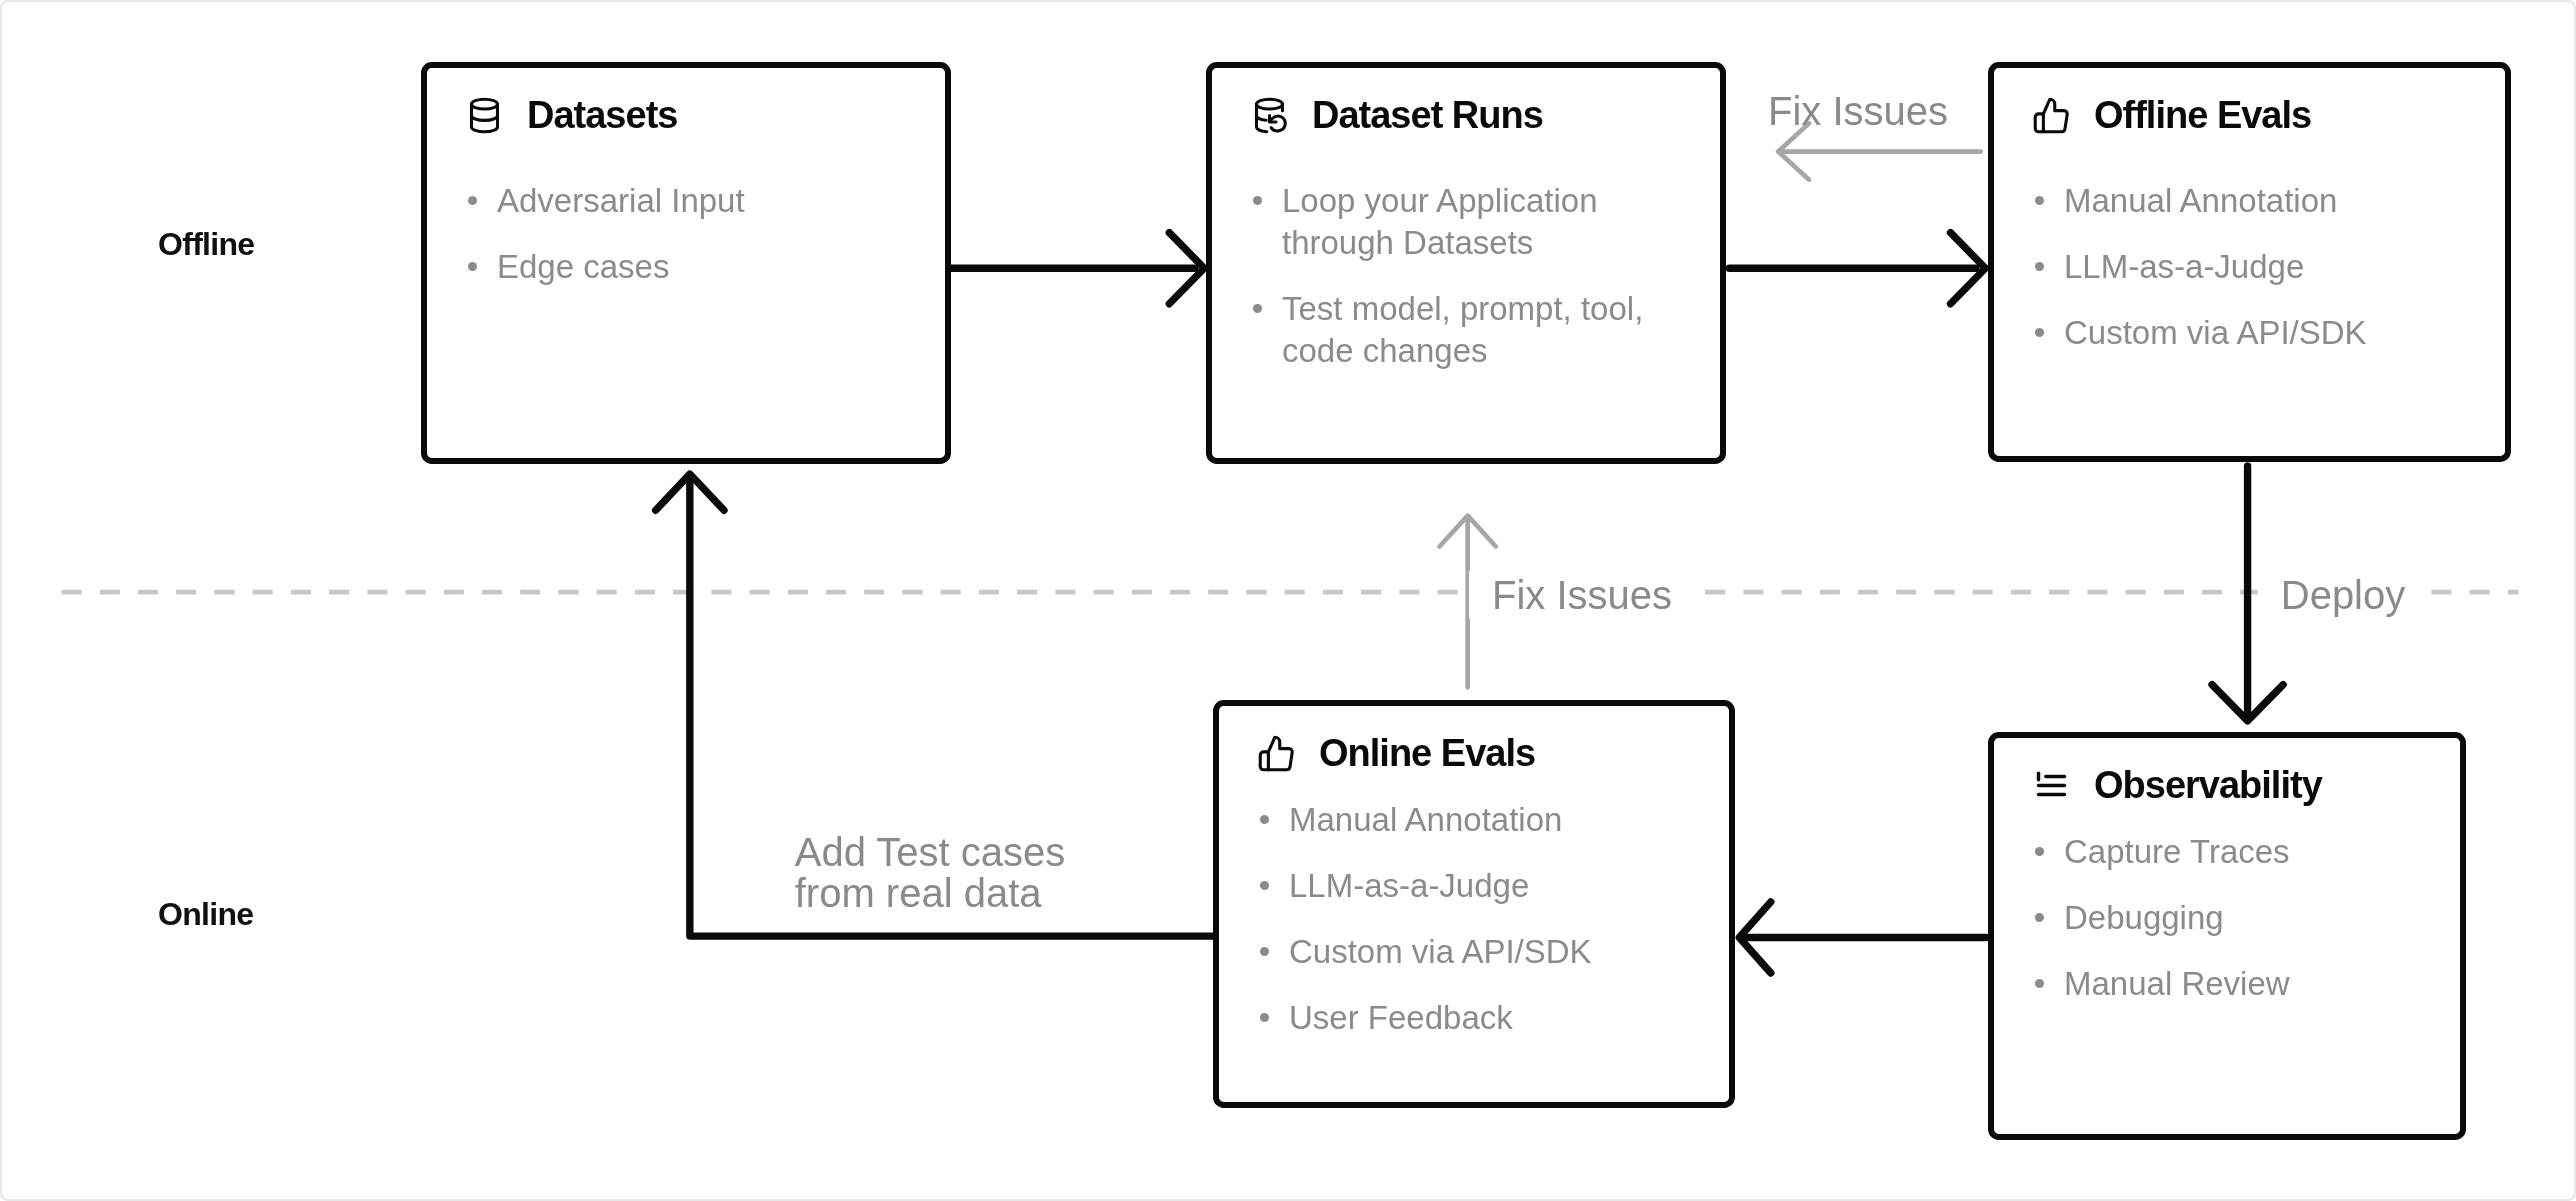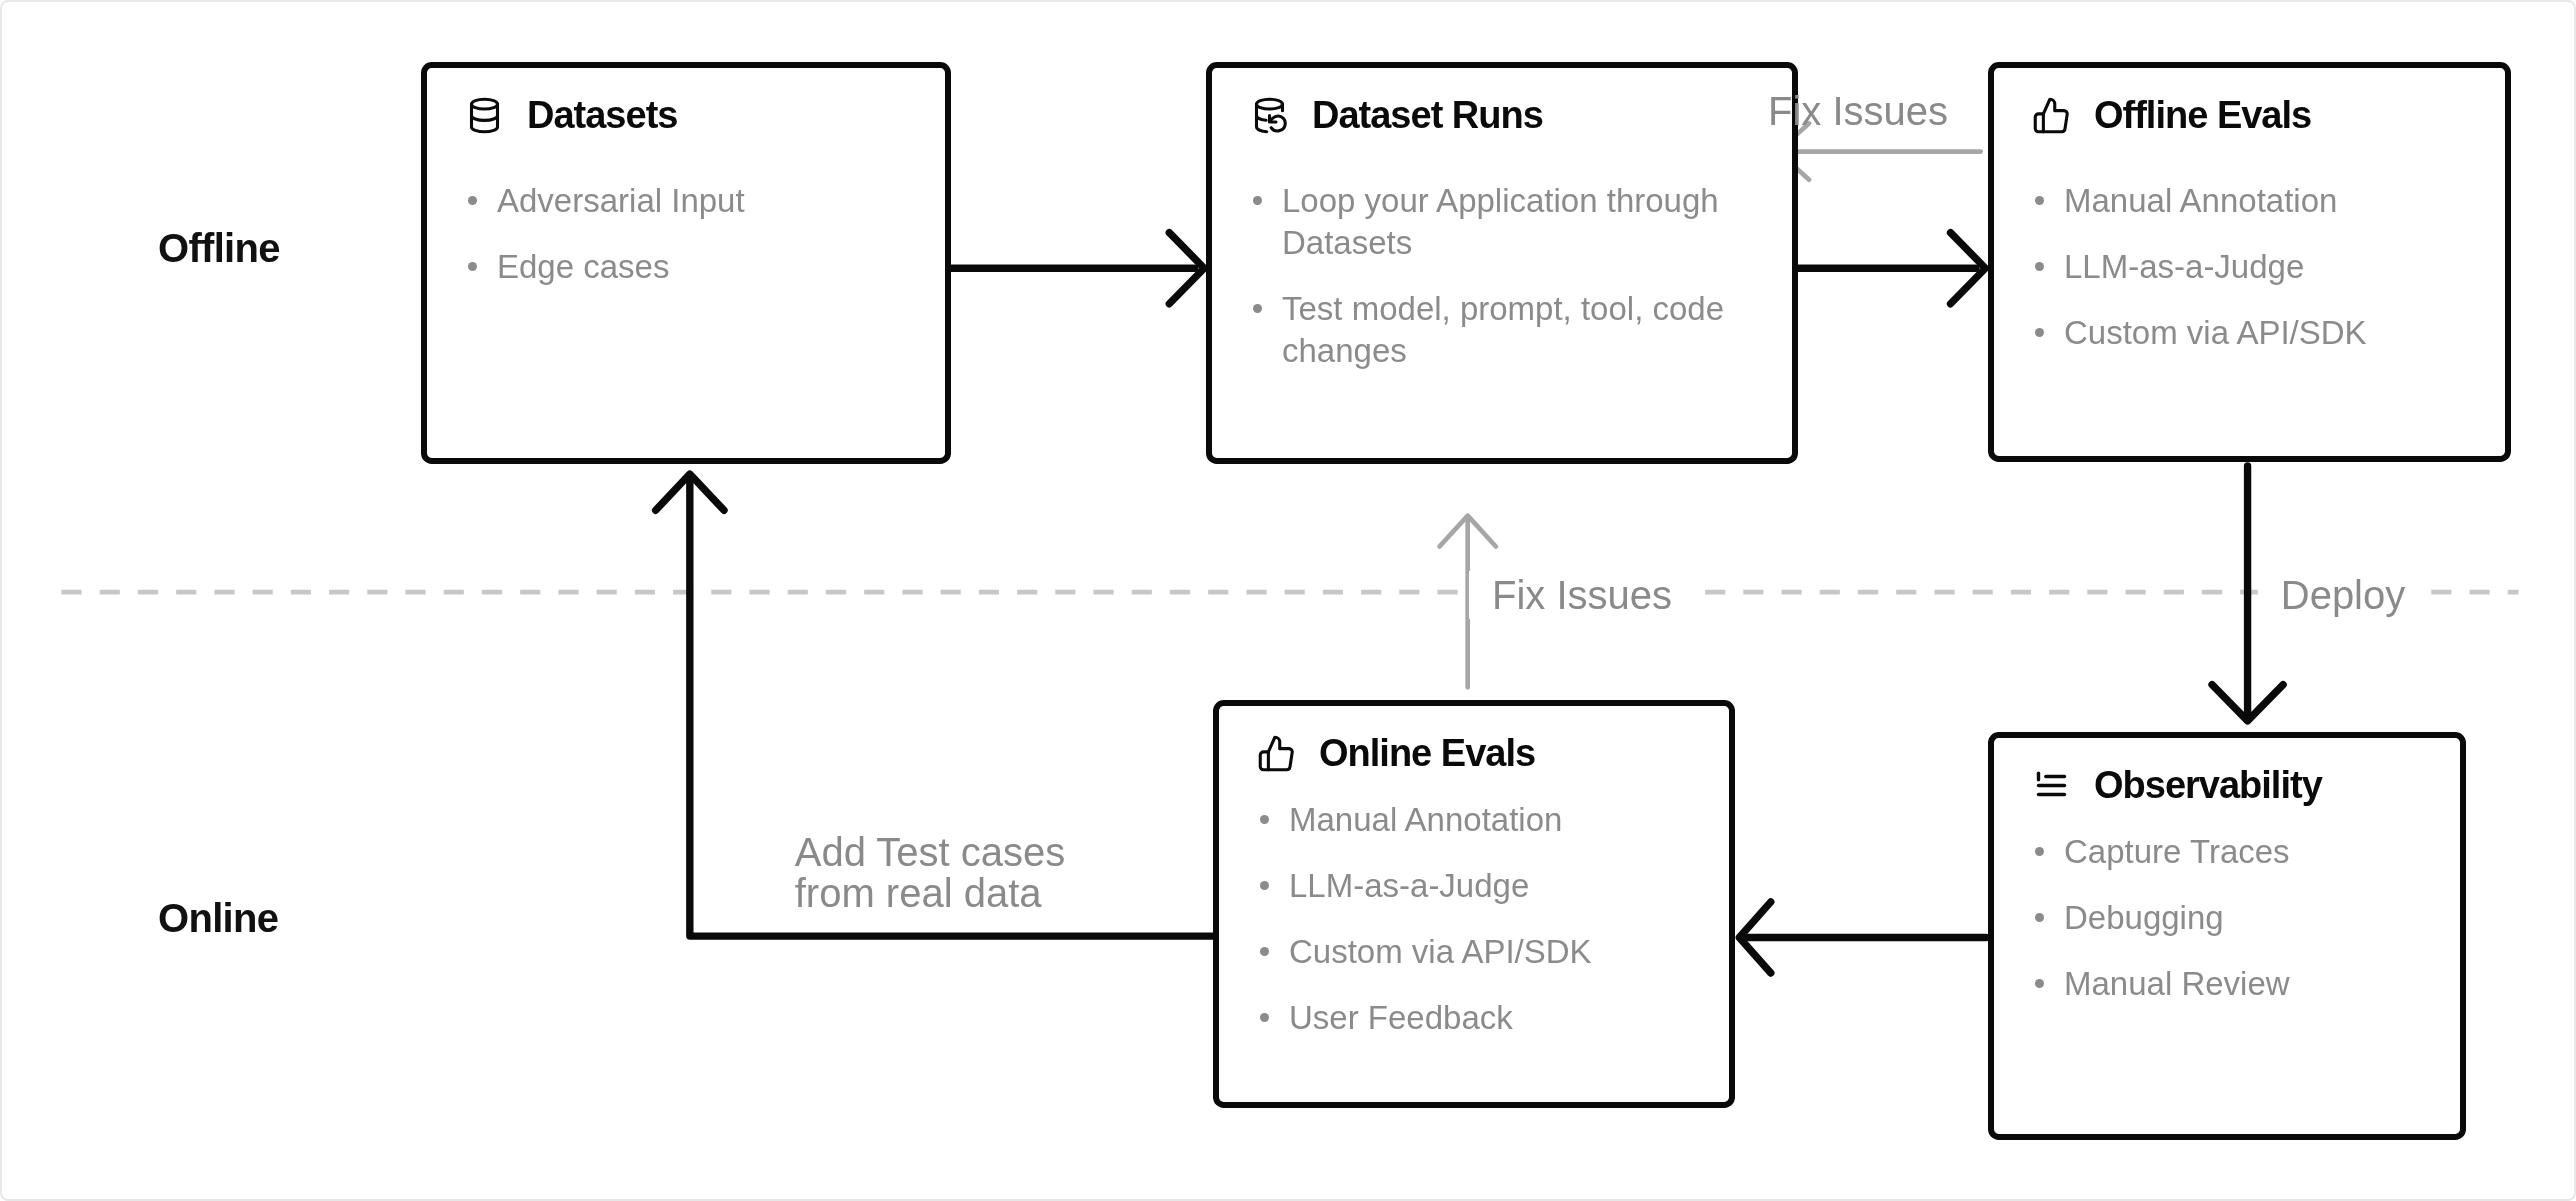--- a/index.html
+++ b/index.html
@@ -8,21 +8,21 @@
     width:2576px;height:1201px;
     box-sizing:border-box;
     background:#ffffff;
     border:2.7px solid #e7e7e7;
     border-radius:8px;
     overflow:hidden;
     font-family:"Liberation Sans","DejaVu Sans",sans-serif;
   }
   .row-label{
     position:absolute;
-    font-size:40px;font-weight:700;color:#111111;letter-spacing:-0.7px;
+    font-size:32px;font-weight:700;color:#111111;letter-spacing:-0.7px;
   }
   .node{
     position:absolute;
     box-sizing:border-box;
     background:#ffffff;
     border:6.7px solid #0a0a0a;
     border-radius:10.7px;
     padding:25.5px 27px 0 38px;
     z-index:2;
   }
@@ -124,21 +124,21 @@
         </svg>
       </span>
       <span class="node-title">Datasets</span>
     </div>
     <ul class="bullets">
       <li>Adversarial Input</li>
       <li>Edge cases</li>
     </ul>
   </div>
 
-  <div class="node toprow" style="left:1204px;top:60px;width:592px;height:402px;">
+  <div class="node toprow" style="left:1204px;top:60px;width:520px;height:402px;">
     <div class="node-header">
       <span class="node-icon">
         <svg viewBox="0 0 24 24" fill="none" stroke="#0a0a0a" stroke-width="1.9" stroke-linecap="round" stroke-linejoin="round">
           <ellipse cx="12" cy="5" rx="8" ry="3"></ellipse>
           <path d="M4 5v14c0 1.5 2.8 2.7 6.3 2.95"></path>
           <path d="M20 9V5"></path>
           <path d="M4 12c0 1.4 2.5 2.6 5.9 2.9"></path>
           <path d="M12 12v4h4"></path>
           <path d="M13 19.5a4.8 4.8 0 0 0 8.7-2.8 4.4 4.4 0 0 0-4.4-4.4c-1.3 0-2.5.53-3.35 1.38L12 15.6"></path>
         </svg>

